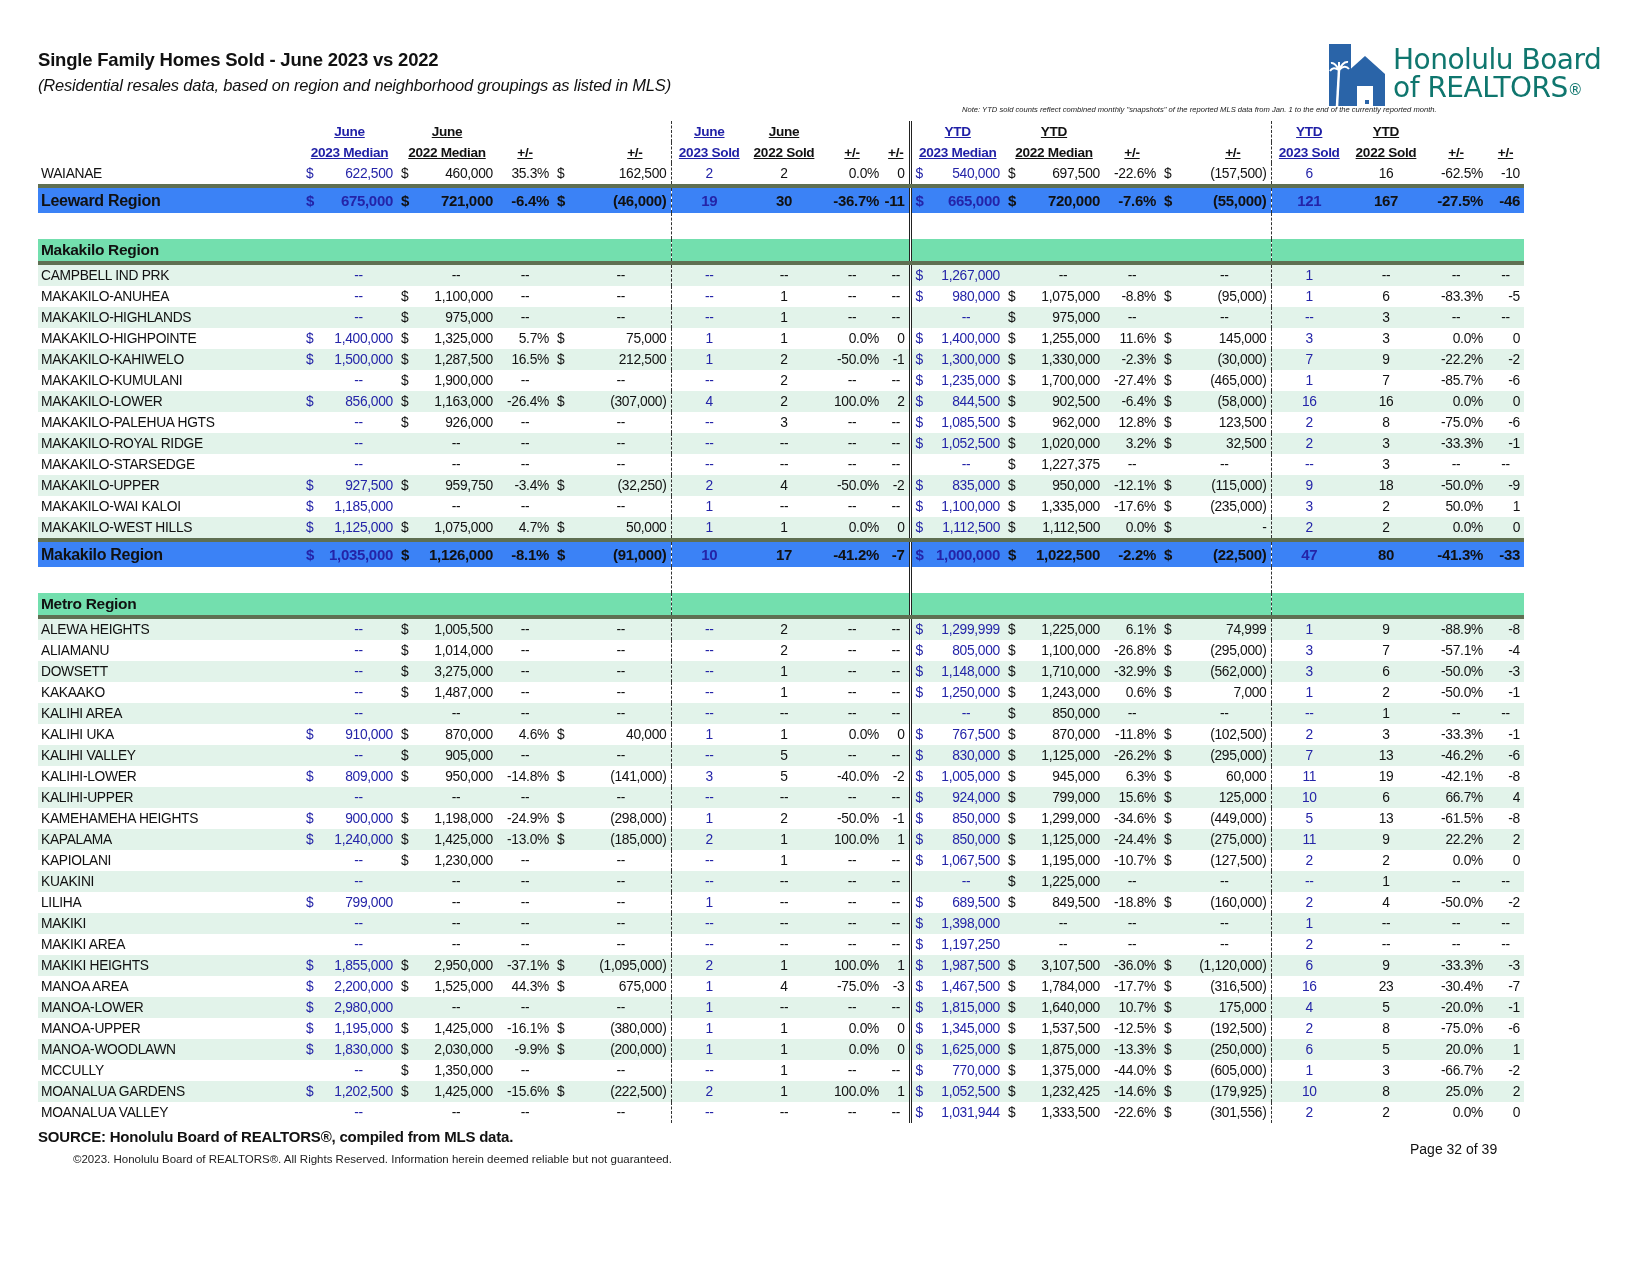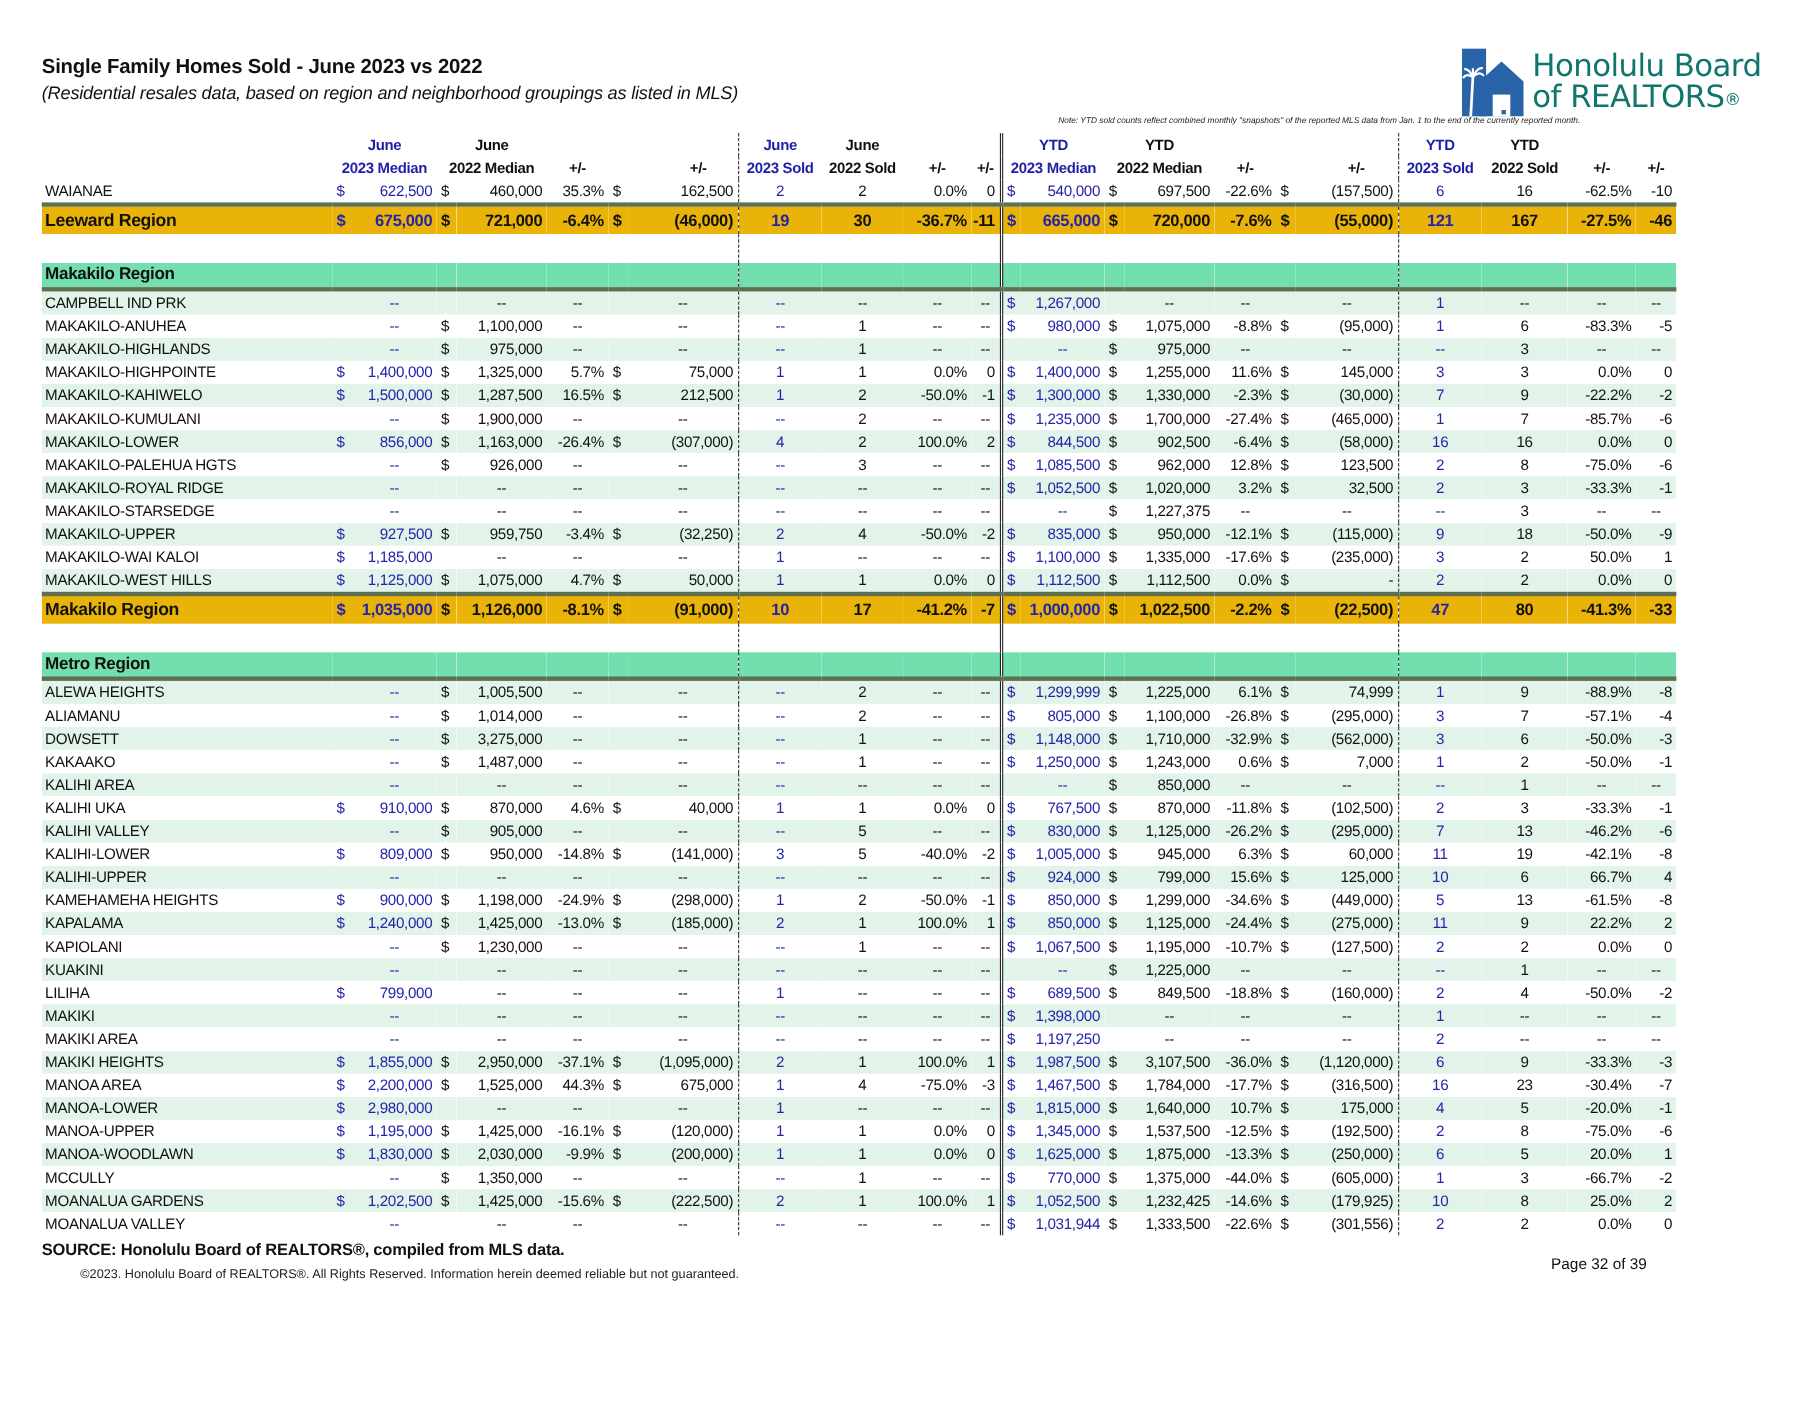--- a/index.html
+++ b/index.html
@@ -11,29 +11,29 @@
   .logo-mark { position: absolute; left: 0; top: 0; width: 58px; height: 62px; }
   .logo-text { position: absolute; left: 64px; top: 2px; color: #0f766e; font-size: 28px; line-height: 28px; font-family: "DejaVu Sans", sans-serif; letter-spacing: -0.5px; }
   .logo-text .l2 { display: block; }
   .logo-text sup { font-size: 15px; vertical-align: top; position: relative; top: 2px; }
   .note { position: absolute; left: 962px; top: 105px; font-size: 7.6px; font-style: italic; color: #222; white-space: nowrap; }
 
   table.grid { position: absolute; left: 38px; top: 121px; border-collapse: collapse; table-layout: fixed;
                font-size: 13.8px; letter-spacing: -0.3px; }
   table.grid td { padding: 0; height: 21px; line-height: 20px; white-space: nowrap; overflow: hidden; }
   .hdr td { height: 23px; font-weight: bold; text-align: center; font-size: 13.6px; }
-  .hdr .u { }
+  .hdr .u { text-decoration: underline; }
   .hdr .blue { color: #1f1fa6; }
   .name { text-align: left; padding-left: 3px !important; }
   .dl { text-align: left; padding-left: 4px !important; }
   .num { text-align: right; padding-right: 4px !important; }
   .ctr { text-align: center; }
   .blue { color: #2424a8; }
   tr.alt td { background: #e2f3ea; }
-  tr.total td { background: #eab308; font-weight: bold; font-size: 15px; height: 25px; border-top: 4px solid #5f6f52; }
+  tr.total td { background: #3b82f6; font-weight: bold; font-size: 15px; height: 25px; border-top: 4px solid #5f6f52; }
   tr.total td.name { font-size: 16px; }
   tr.region td { background: #73dfae; font-weight: bold; font-size: 15.5px; height: 22px; border-bottom: 4px solid #5f6f52; }
   tr.spacer2 td { height: 26px; background: #fff; }
   tr.waianae td { border-bottom: 0; }
   td.sepdash { border-right: 1px dashed #333; }
   td.sepdouble { border-right: 3px double #222; }
 
   .footer-src { position: absolute; left: 38px; top: 1128px; font-size: 15px; font-weight: bold; letter-spacing: -0.2px; }
   .footer-copy { position: absolute; left: 38px; top: 1153px; font-size: 11.5px; color: #222; margin-left: 35px; }
   .page-num { position: absolute; left: 1410px; top: 1141px; font-size: 14px; color: #111; }
@@ -1104,21 +1104,21 @@
         <td class="num">-1</td>
       </tr>
       <tr class="">
         <td class="name">MANOA-UPPER</td>
         <td class="dl blue">$</td>
         <td class="num blue">1,195,000</td>
         <td class="dl">$</td>
         <td class="num">1,425,000</td>
         <td class="num">-16.1%</td>
         <td class="dl">$</td>
-        <td class="num sepdash">(120,000)</td>
+        <td class="num sepdash">(380,000)</td>
         <td class="ctr blue">1</td>
         <td class="ctr">1</td>
         <td class="num">0.0%</td>
         <td class="num sepdouble">0</td>
         <td class="dl blue">$</td>
         <td class="num blue">1,345,000</td>
         <td class="dl">$</td>
         <td class="num">1,537,500</td>
         <td class="num">-12.5%</td>
         <td class="dl">$</td>

